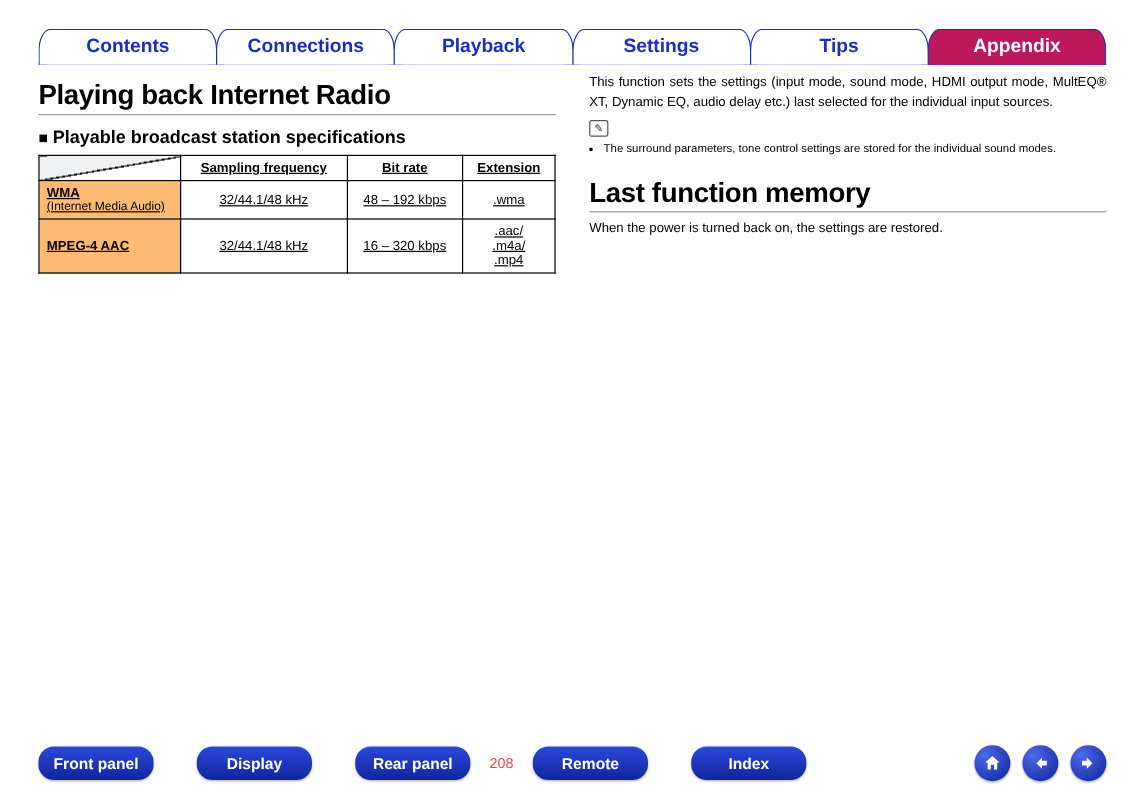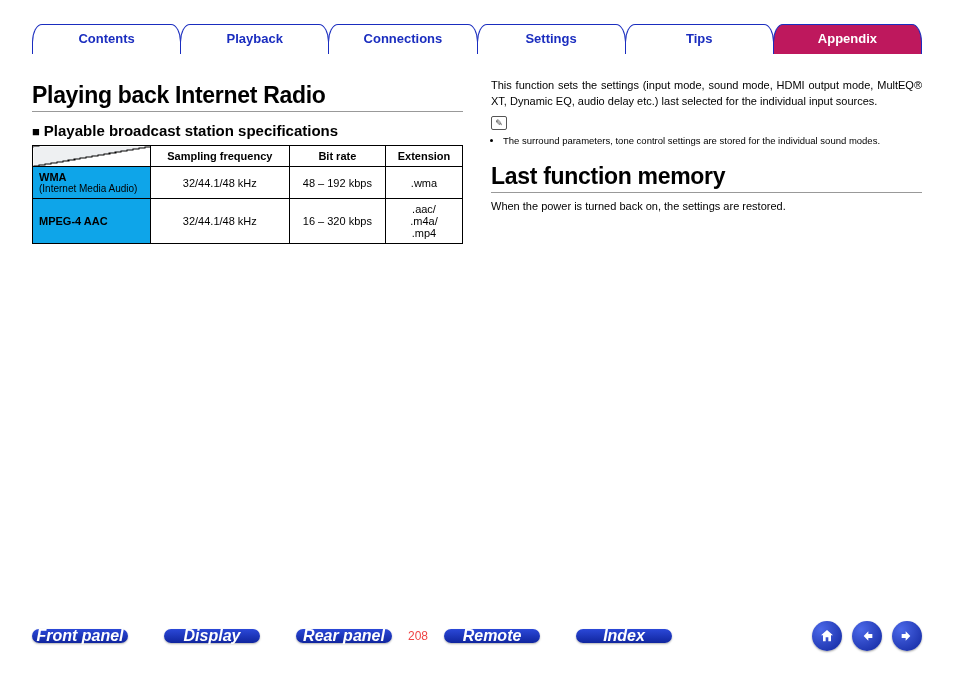--- a/index.html
+++ b/index.html
@@ -5,38 +5,38 @@
   * { box-sizing: border-box; margin: 0; padding: 0; }
   html, body { width: 954px; height: 673px; font-family: Arial, Helvetica, sans-serif; background: #fff; color: #000; }
   body { position: relative; padding: 24px 32px 0 32px; }
 
   
   .tabs { display: flex; gap: 0; height: 30px; }
   .tab {
     flex: 1;
     position: relative;
     text-align: center;
-    font-size: 13px;
+    font-size: 16px;
     font-weight: bold;
     line-height: 28px;
     color: #1a2dbf;
     border: 1px solid #1a2dbf;
     border-bottom: none;
     border-top-left-radius: 10px 18px;
     border-top-right-radius: 10px 18px;
     background: #fff;
     margin-left: -1px;
     cursor: pointer;
   }
   .tab:first-child { margin-left: 0; }
   .tab.active { background: #be185d; color: #fff; }
   .tabs-rule { border-top: 1px solid #1a2dbf; margin-top: -1px; }
 
   
-  .content { display: flex; gap: 28px; margin-top: 24px; justify-content: flex-end; }
+  .content { display: flex; gap: 28px; margin-top: 8px; justify-content: flex-end; }
   .col { flex: 1; min-width: 0; }
 
   h1.section-title {
     font-size: 23px;
     font-weight: bold;
     font-family: Arial, sans-serif;
     margin: 4px 0 6px 0;
     border-bottom: 1px solid #999;
     padding-bottom: 2px;
     letter-spacing: -0.3px;
@@ -55,71 +55,70 @@
     width: 16px; height: 14px;
     border: 1px solid #555; border-radius: 2px;
     display: flex; align-items: center; justify-content: center;
     font-size: 9px; color: #333;
   }
   ul.note { list-style: disc; margin-left: 12px; }
   ul.note li { font-size: 9.5px; line-height: 1.4; text-align: justify; }
 
   
   table.spec { width: 100%; border-collapse: collapse; font-size: 11px; }
-  table.spec th, table.spec td { border: 1px solid #000; padding: 4px 6px; }
+  table.spec th, table.spec td { border: 1px solid #000; padding: 4px 6px; text-decoration: underline; }
   table.spec th { font-weight: bold; text-align: center; }
-  .fmt-cell { background: #0ea5e9; width: 118px; }
+  .fmt-cell { background: #fdba74; width: 118px; }
   .fmt-name { font-weight: bold; font-size: 11px; }
   .fmt-desc { font-weight: normal; font-size: 10px; }
   td.center { text-align: center; }
   th.diag {
     background:
       linear-gradient(to bottom right,
         #eef0f2 0%, #eef0f2 calc(50% - 0.6px),
         #000 calc(50% - 0.6px), #000 calc(50% + 0.6px),
         #fff calc(50% + 0.6px), #fff 100%);
   }
 
   
   .footer {
     position: absolute;
     bottom: 22px; left: 32px; right: 32px;
     display: flex; align-items: center; gap: 8px;
   }
   .pill {
-    width: 96px; height: 14px;
+    width: 96px; height: 28px;
     border-radius: 13px;
     background: linear-gradient(#2b48d8, #10259e);
     color: #fff;
-    font-size: 16px; font-weight: bold;
+    font-size: 13px; font-weight: bold;
     display: flex; align-items: center; justify-content: center;
     box-shadow: 0 1px 2px rgba(0,0,0,.3);
     cursor: pointer;
-    font-style: italic;
   }
   .page-num { font-size: 12px; color: #ef4444; padding: 0 8px; }
   .spacer { width: 20px; }
   .nav-end { margin-left: auto; display: flex; gap: 10px; }
   .circ {
     width: 30px; height: 30px; border-radius: 50%;
     background: radial-gradient(circle at 30% 28%, #4b68e8, #10259e);
     color: #fff;
     display: flex; align-items: center; justify-content: center;
     box-shadow: 0 1px 2px rgba(0,0,0,.35);
     cursor: pointer;
   }
   .circ svg { width: 16px; height: 16px; fill: #fff; }
 </style>
 </head>
 <body>
 
 <div class="tabs">
   <div class="tab">Contents</div>
+  <div class="tab">Connections</div>
   <div class="tab">Playback</div>
-  <div class="tab">Connections</div>
   <div class="tab">Settings</div>
   <div class="tab">Tips</div>
   <div class="tab active">Appendix</div>
 </div>
 <div class="tabs-rule"></div>
 
 <div class="content">
 
   <div class="col">
     <h1 class="section-title">Playing back Internet Radio</h1>

